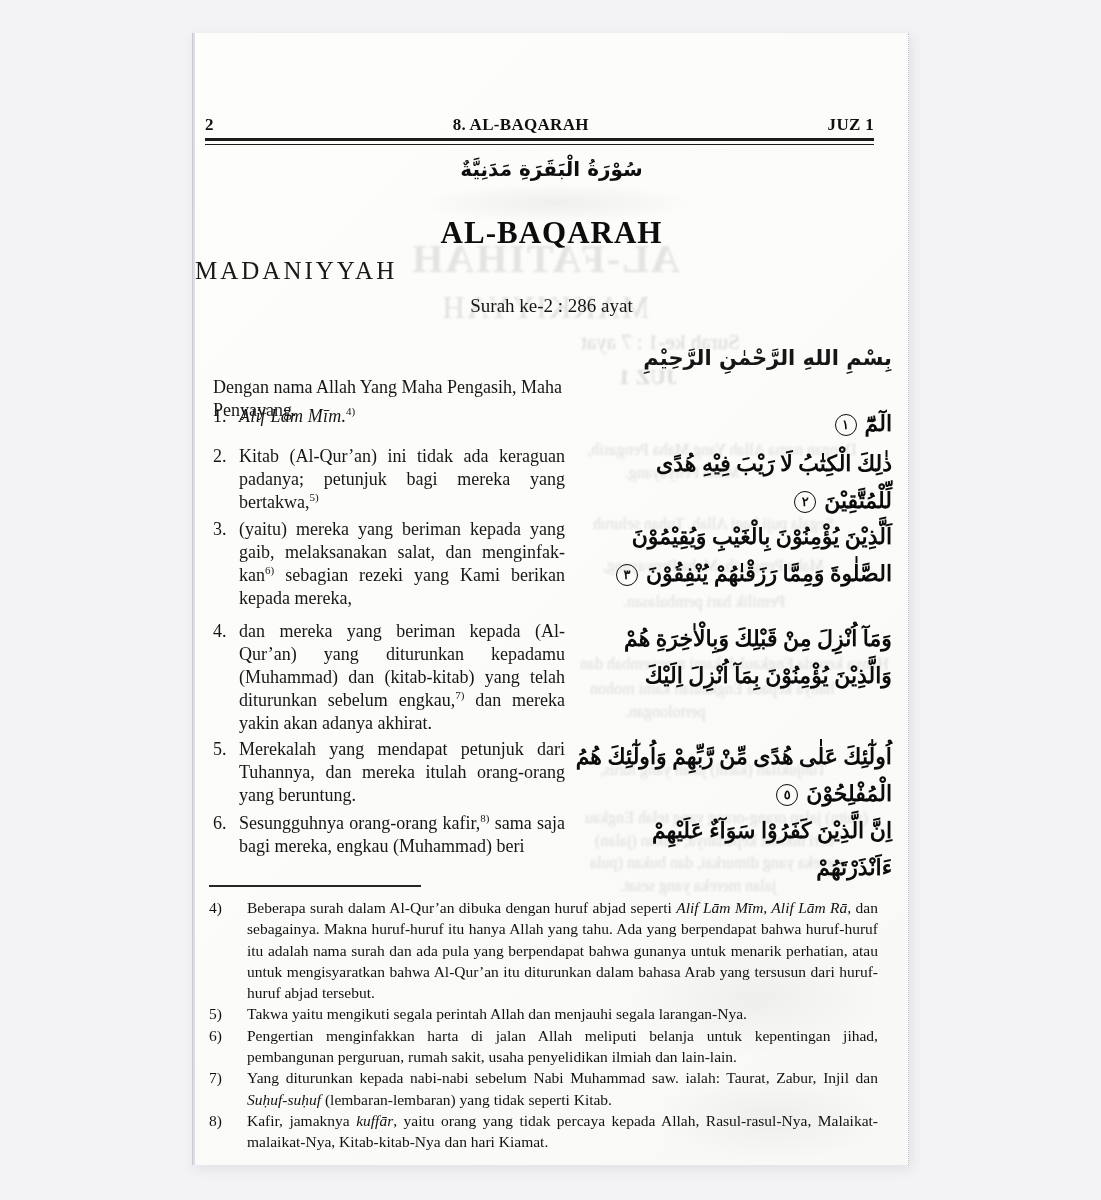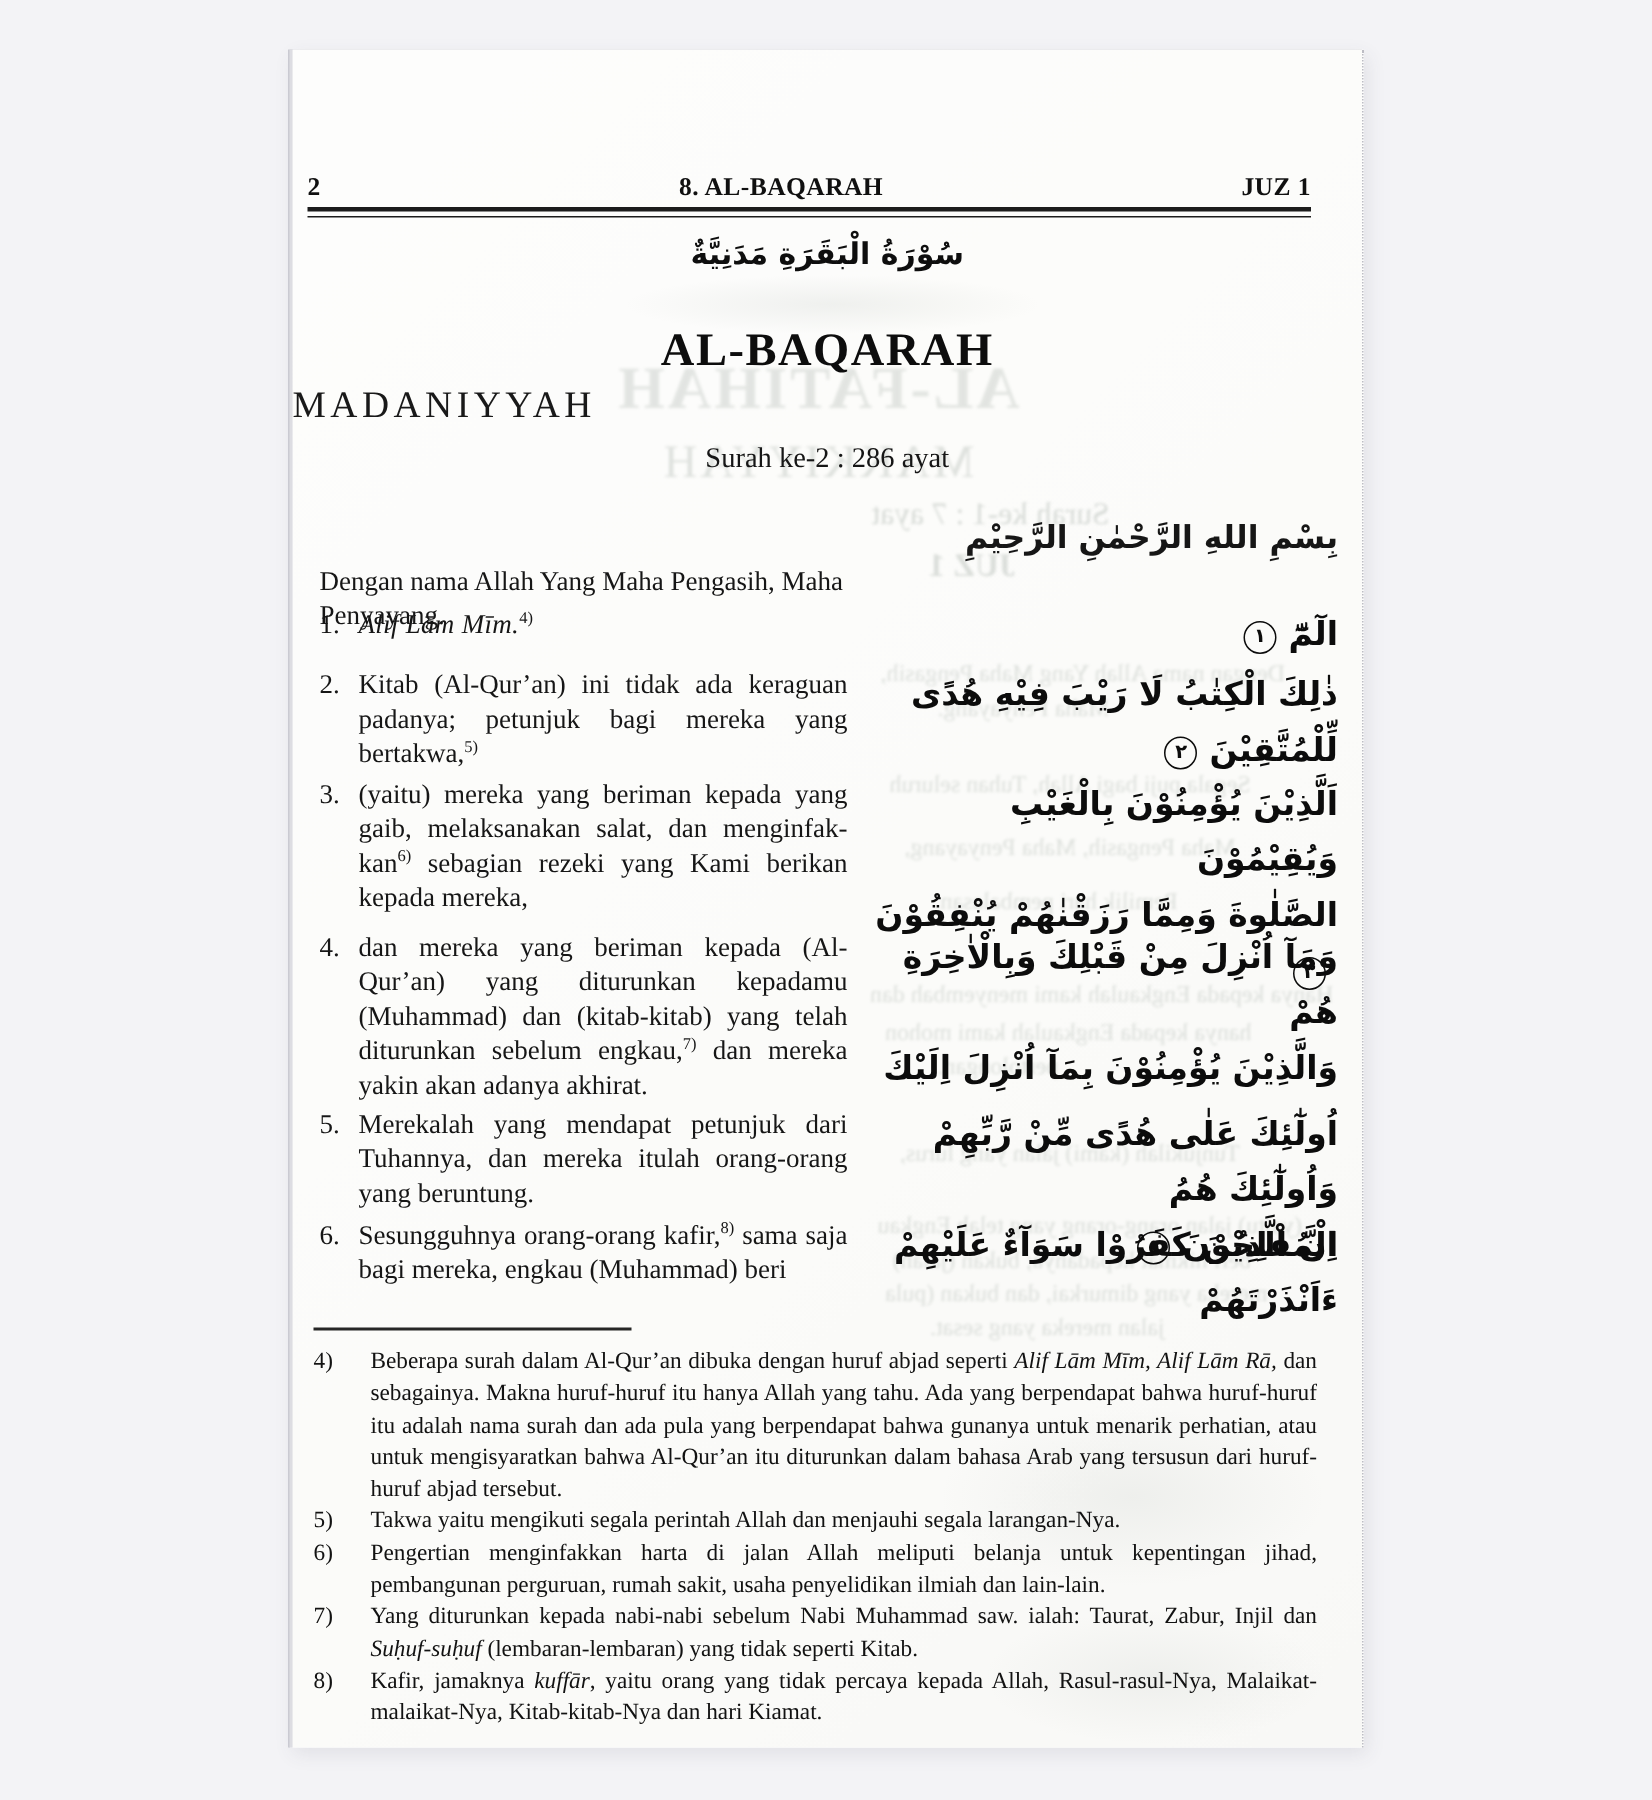--- a/index.html
+++ b/index.html
@@ -69,21 +69,21 @@
   .bis-tr{width:372px;font-size:18px;line-height:23px;margin-top:44px;}
   .bis-ar{font-size:21px;font-weight:bold;margin-top:14px;}
   
   .verse-row{position:absolute;left:18px;right:16px;display:flex;justify-content:space-between;}
   .v-left{width:352px;display:flex;}
   .v-num{width:26px;flex:none;font-size:18px;line-height:23px;}
   .v-text{flex:1;text-align:justify;font-size:18px;line-height:23px;}
   .v-text i{letter-spacing:.2px;}
   sup{font-size:11px;line-height:0;vertical-align:super;}
   .v-ar{
-    width:318px;text-align:right;font-size:22px;line-height:37px;font-weight:bold;color:#0c0c0c;
+    width:318px;text-align:right;font-size:22px;line-height:37px;font-weight:bold;color:#0c0c0c;font-family:Liberation Serif, serif;
   }
   .v-ar .line{display:block;}
   .ayah-circle{
     display:inline-block;width:20px;height:20px;border:1.5px solid #0c0c0c;border-radius:50%;
     font-size:13px;line-height:19px;text-align:center;font-weight:bold;
     margin-inline-start:8px;vertical-align:2px;
   }
   
   .fn-sep{position:absolute;top:852px;left:14px;width:212px;border-top:2.5px solid #262626;}
   .fns{position:absolute;top:864px;left:14px;right:30px;}

